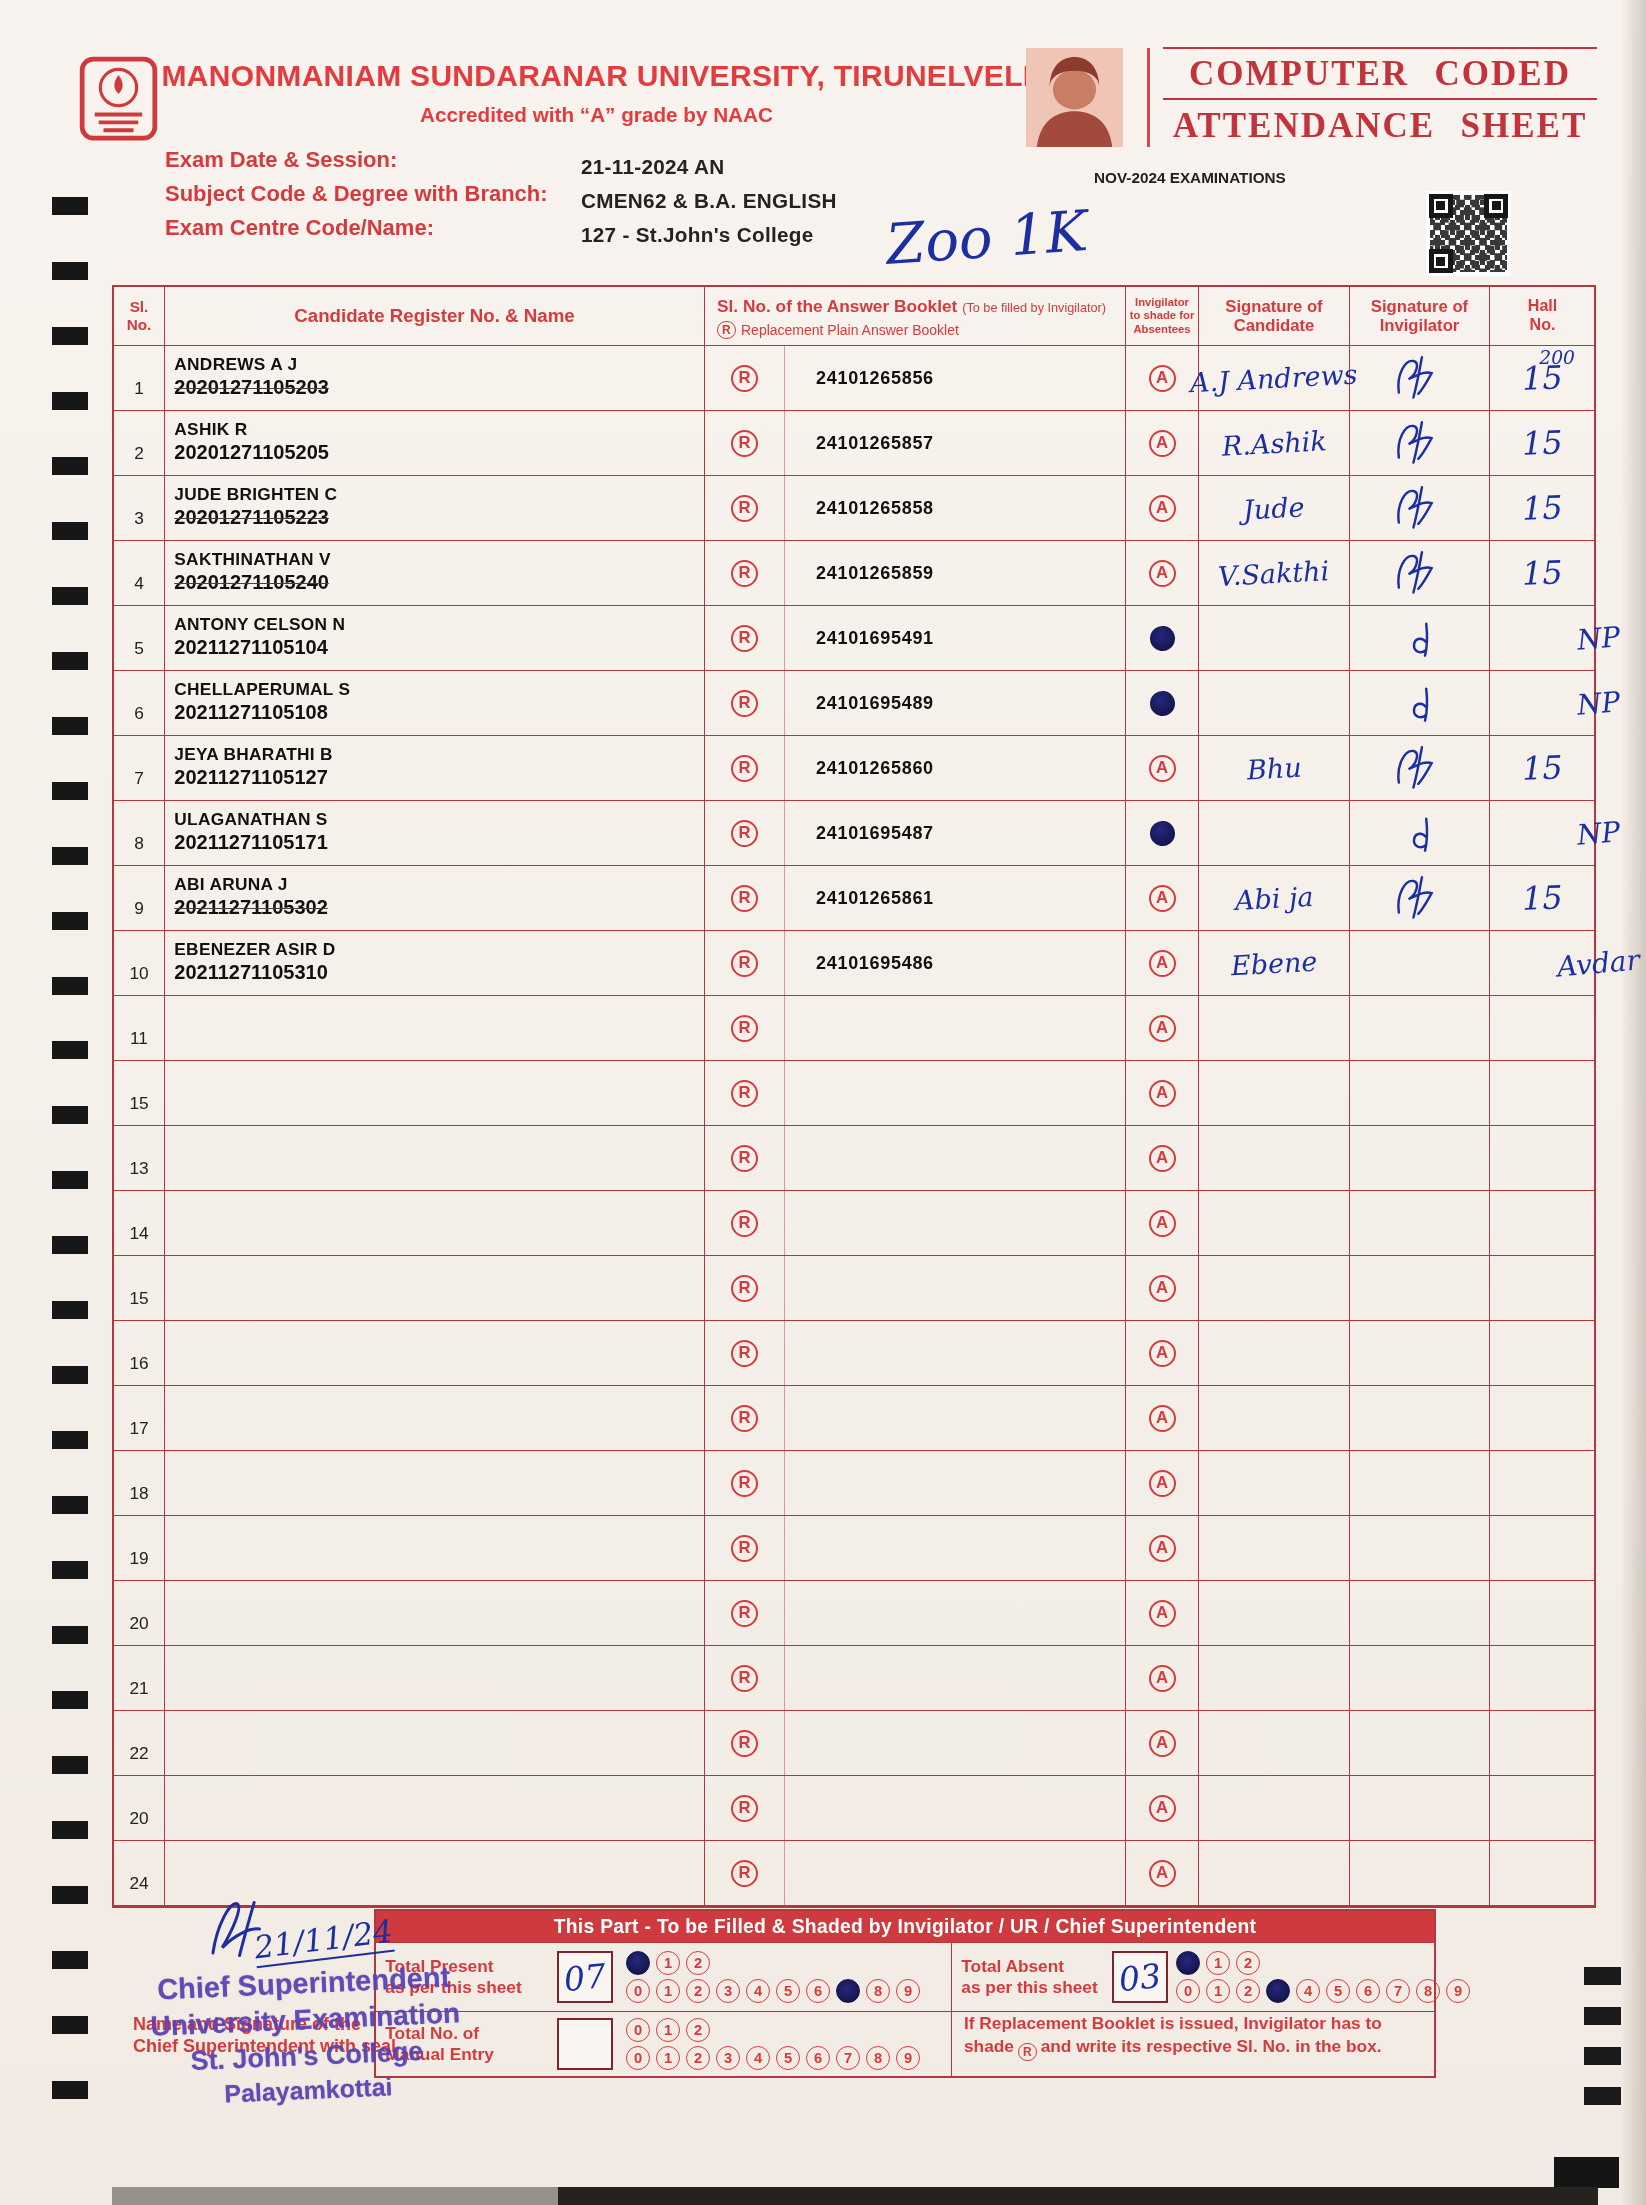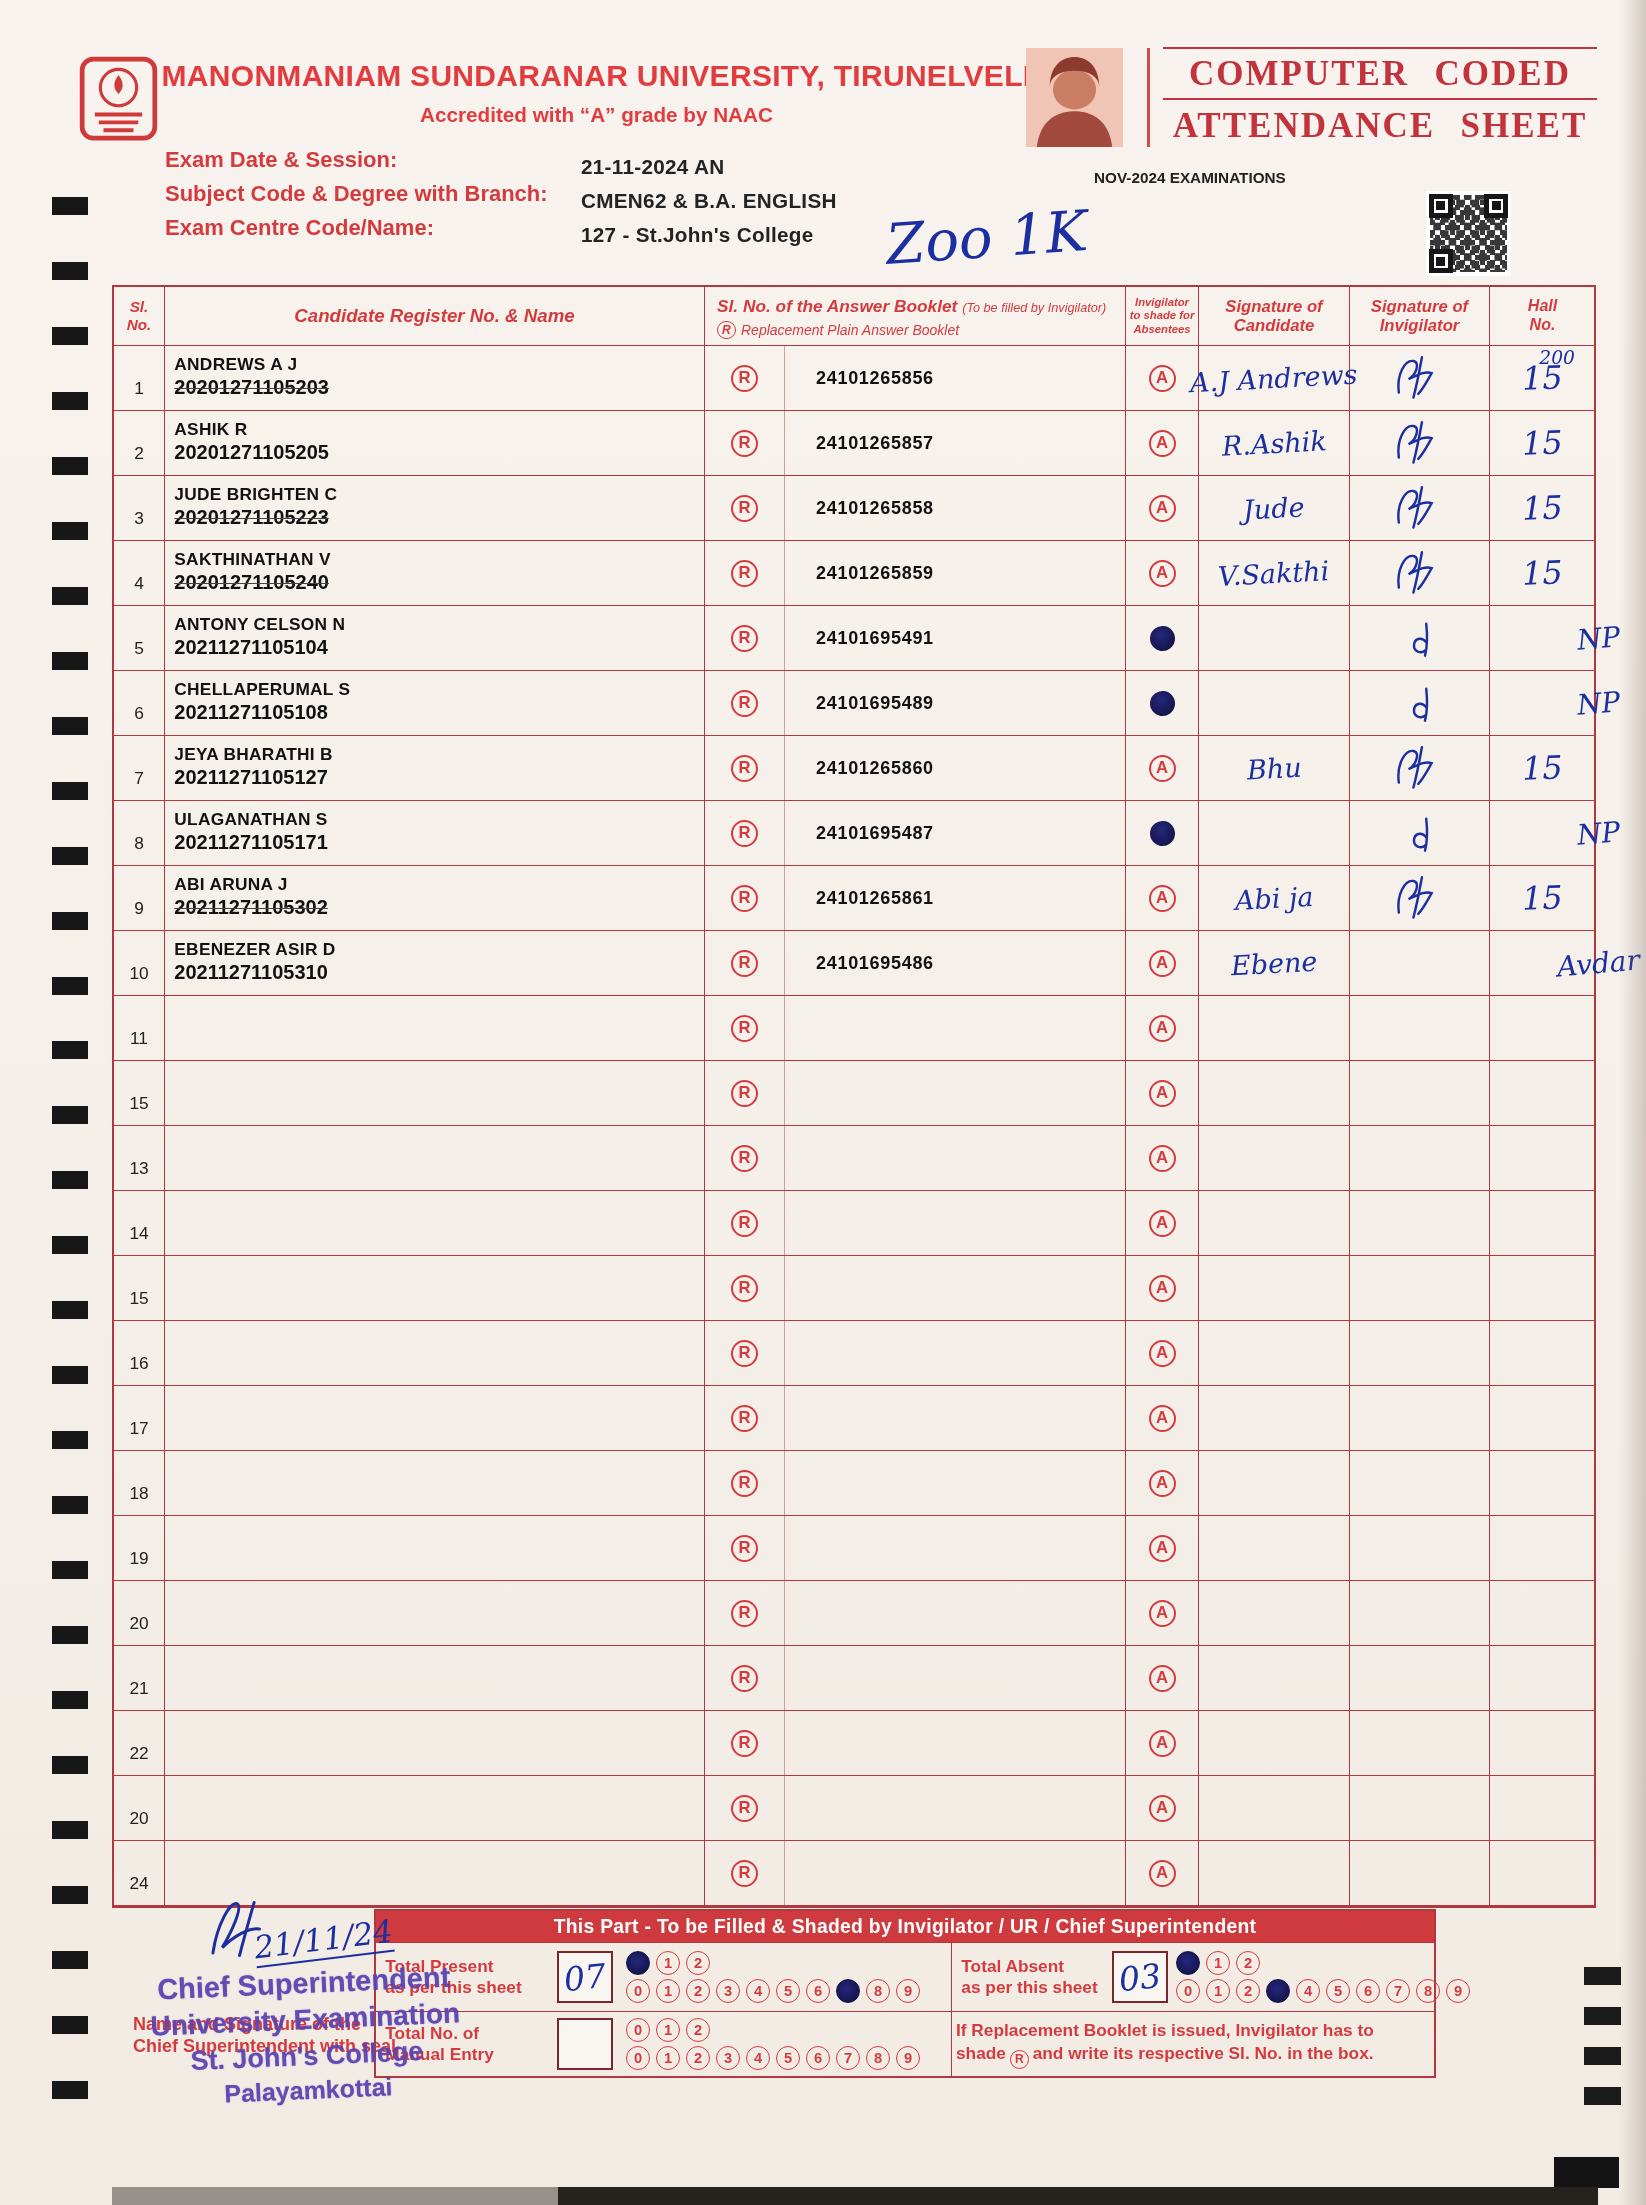--- a/index.html
+++ b/index.html
@@ -52,21 +52,21 @@
     opacity:.85;}
   .qr i{position:absolute;width:24px;height:24px;border:5.3px solid #161616;background:#fff;}
   .qr i::after{content:"";position:absolute;inset:2.7px;background:#161616;}
   .qr .tl{left:2.7px;top:2.7px;} .qr .tr{right:2.7px;top:2.7px;} .qr .bl{left:2.7px;bottom:2.7px;}
 
   
   .table{position:absolute;left:112px;top:285px;width:1484px;border:2px solid var(--line);}
   .grid{display:grid;grid-template-columns:51px 540px 421px 73px 151px 140px 105px;}
   .gc{border-right:1.3px solid var(--line);border-bottom:1.3px solid var(--line);position:relative;overflow:visible;}
   .grid > .gc:last-child{border-right:none;}
-  .thead{height:59px;font-style:italic;}
+  .thead{height:59px;}
   .thead .gc{display:flex;flex-direction:column;align-items:center;justify-content:center;
     color:var(--red);font-weight:700;text-align:center;}
   .th-sl{font-size:15.3px;line-height:18px;}
   .th-cand{font-size:18.7px;}
   .th-book{align-items:flex-start !important;padding-left:12px;}
   .th-book1{font-size:17.3px;margin-top:2.7px;}
   .th-book1 .s{font-size:12.7px;font-weight:400;}
   .th-book2{font-size:14px;margin-top:4px;display:flex;align-items:center;gap:5.3px;font-weight:400;}
   .th-abs{font-size:11.3px;line-height:13.3px;}
   .th-sig{font-size:16.7px;line-height:19.3px;}
@@ -107,21 +107,21 @@
     color:var(--red);font-weight:700;font-size:17.3px;line-height:20.7px;}
   .rdiv{border-left:1.7px solid var(--line);}
   .fwrap{display:flex;align-items:center;justify-content:center;}
   .wbox{width:56px;height:52px;border:2px solid #7c262b;display:flex;align-items:center;justify-content:center;background:rgba(255,255,255,.5);}
   .wval{font-size:33px;transform:rotate(-6deg);}
   .bubs{display:flex;flex-direction:column;justify-content:center;gap:4.7px;padding-left:8px;}
   .brow{display:flex;gap:6px;}
   .bub{width:24px;height:24px;border:1.7px solid var(--red);border-radius:50%;color:var(--red);
     font-weight:700;font-size:14.7px;display:flex;align-items:center;justify-content:center;}
   .bub.filled{background:radial-gradient(circle at 45% 40%,#26277d,#0e0f3c);border-color:var(--navy);color:transparent;}
-  .fnote{display:flex;flex-direction:column;justify-content:center;padding-left:4px;
+  .fnote{display:flex;flex-direction:column;padding-left:12px;
     color:var(--red);font-weight:700;font-size:17.3px;line-height:22.7px;}
   .fnote .inline-r{display:inline-flex;vertical-align:-4px;margin:0 4px;}
 
   
   .chief-label{position:absolute;left:133px;top:2013px;width:293px;color:var(--red);
     font-weight:700;font-size:18px;line-height:22px;z-index:1;}
   .stamp{position:absolute;left:113px;top:1967px;width:386px;text-align:center;color:var(--purple);
     font-weight:700;transform:rotate(-2.5deg);opacity:.95;z-index:3;text-shadow:0 0 1.3px rgba(91,67,176,.55);}
   .stamp .s1{font-size:29px;} .stamp .s2{font-size:28px;margin-top:4px;}
   .stamp .s3{font-size:27px;margin-top:5.3px;} .stamp .s4{font-size:25px;margin-top:4px;}

